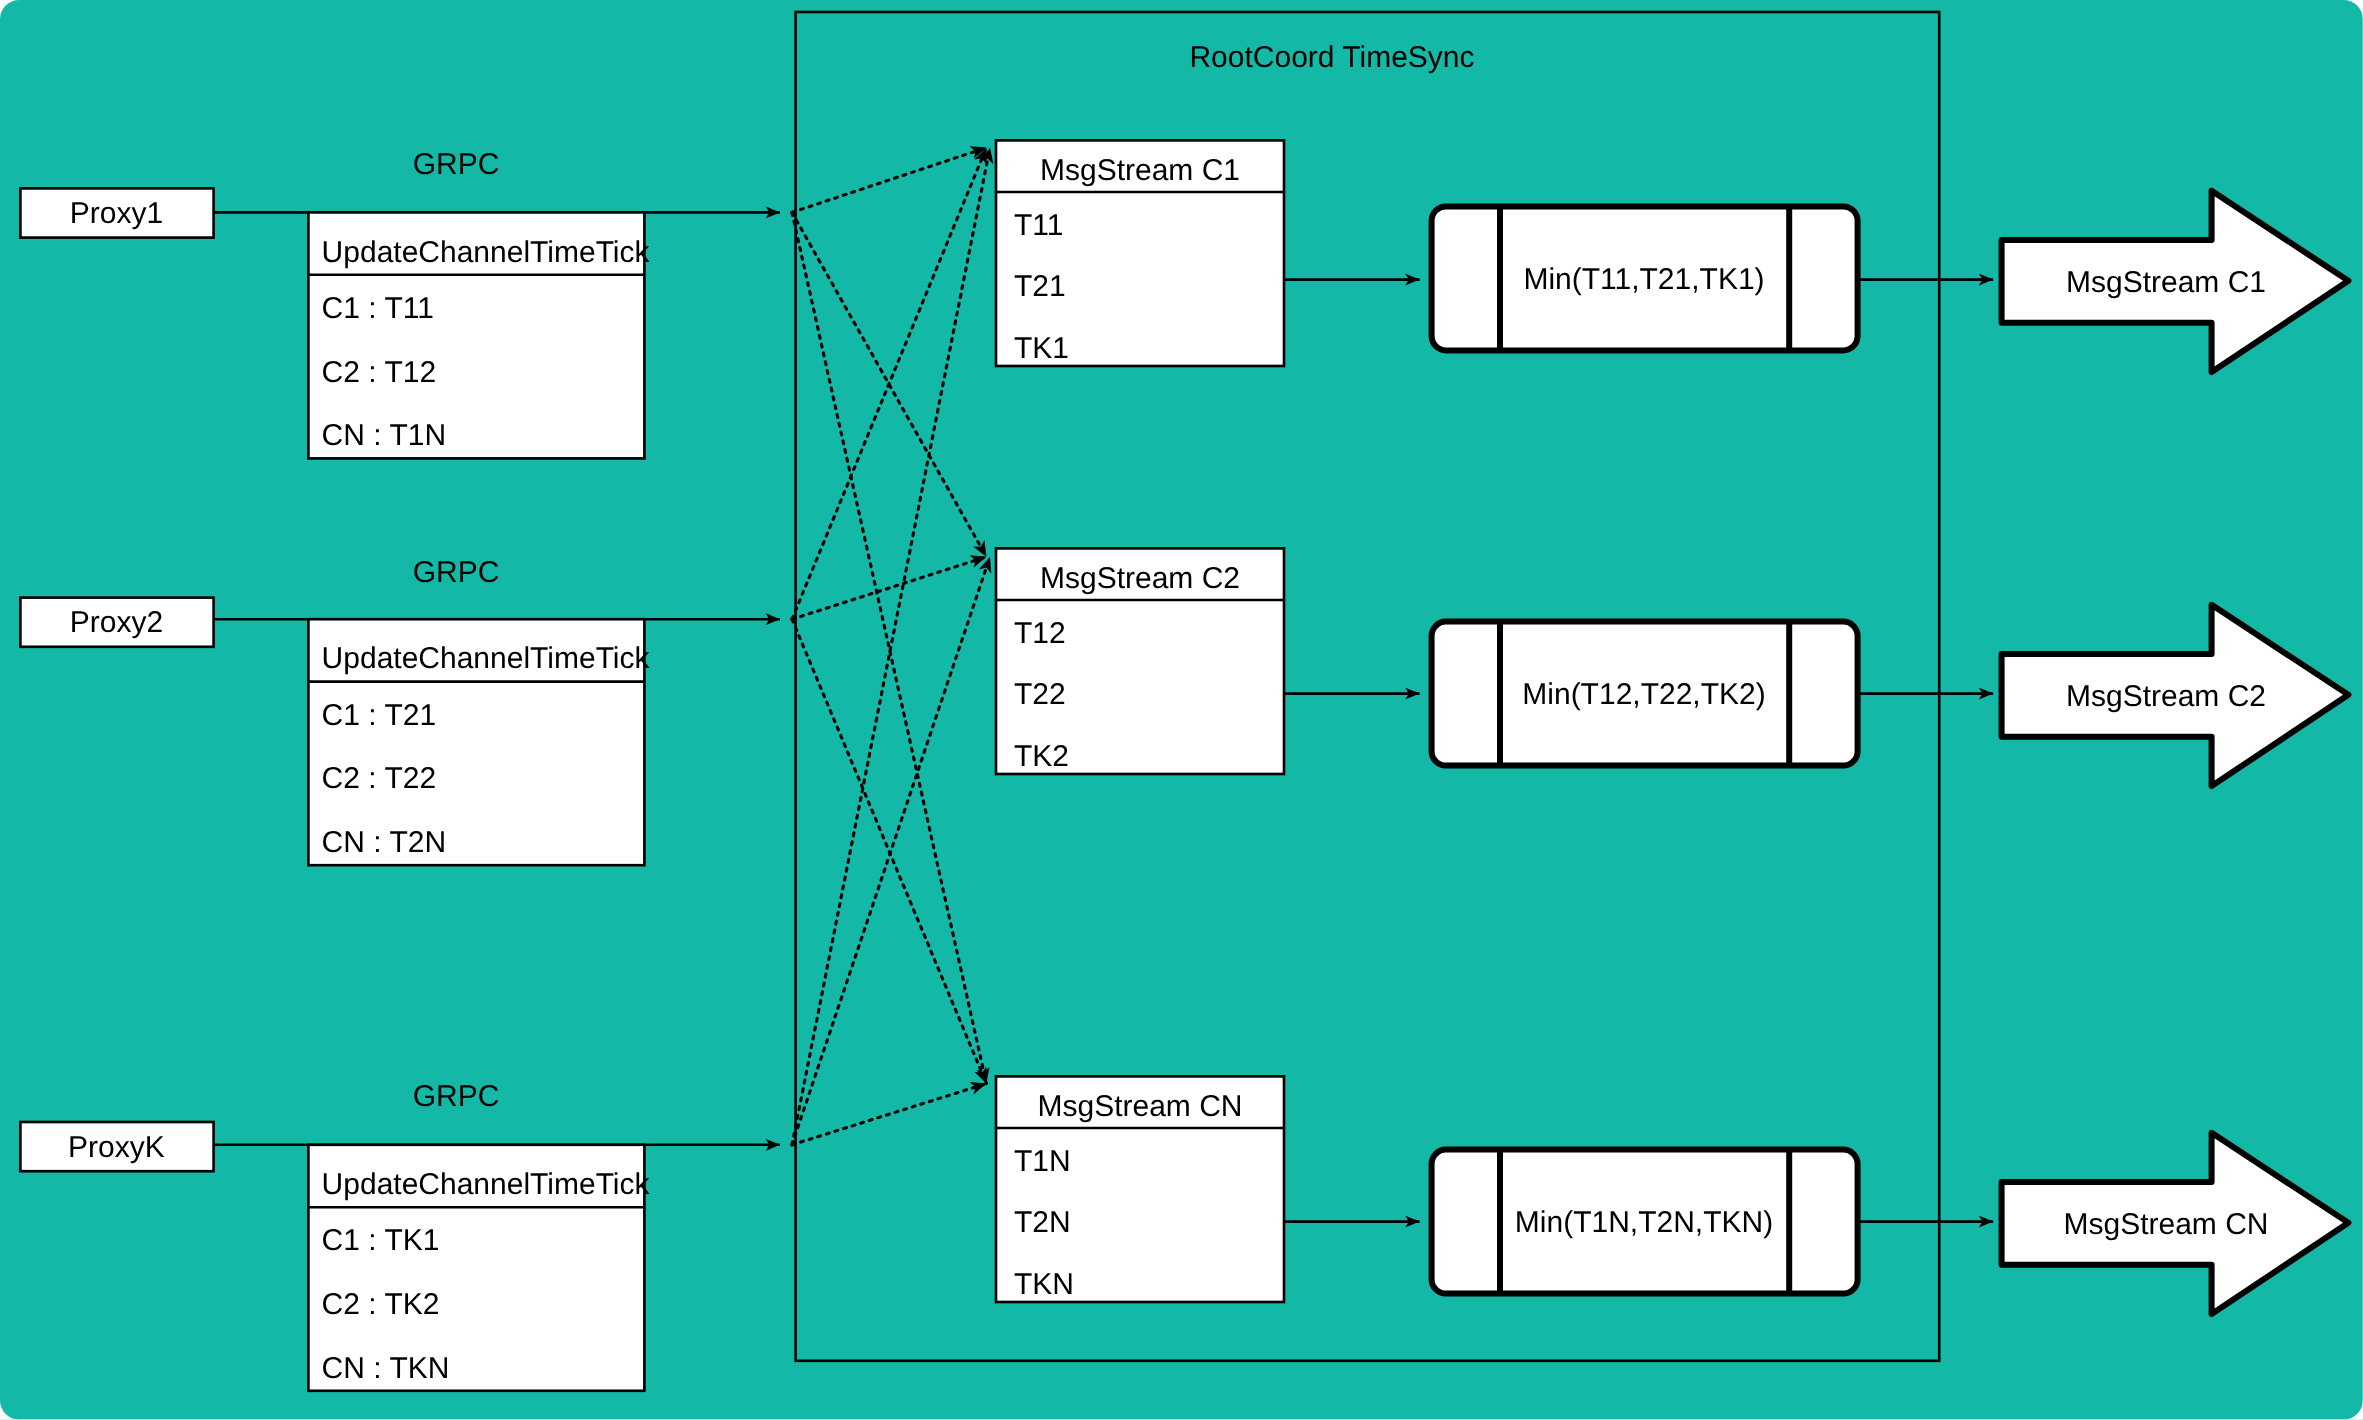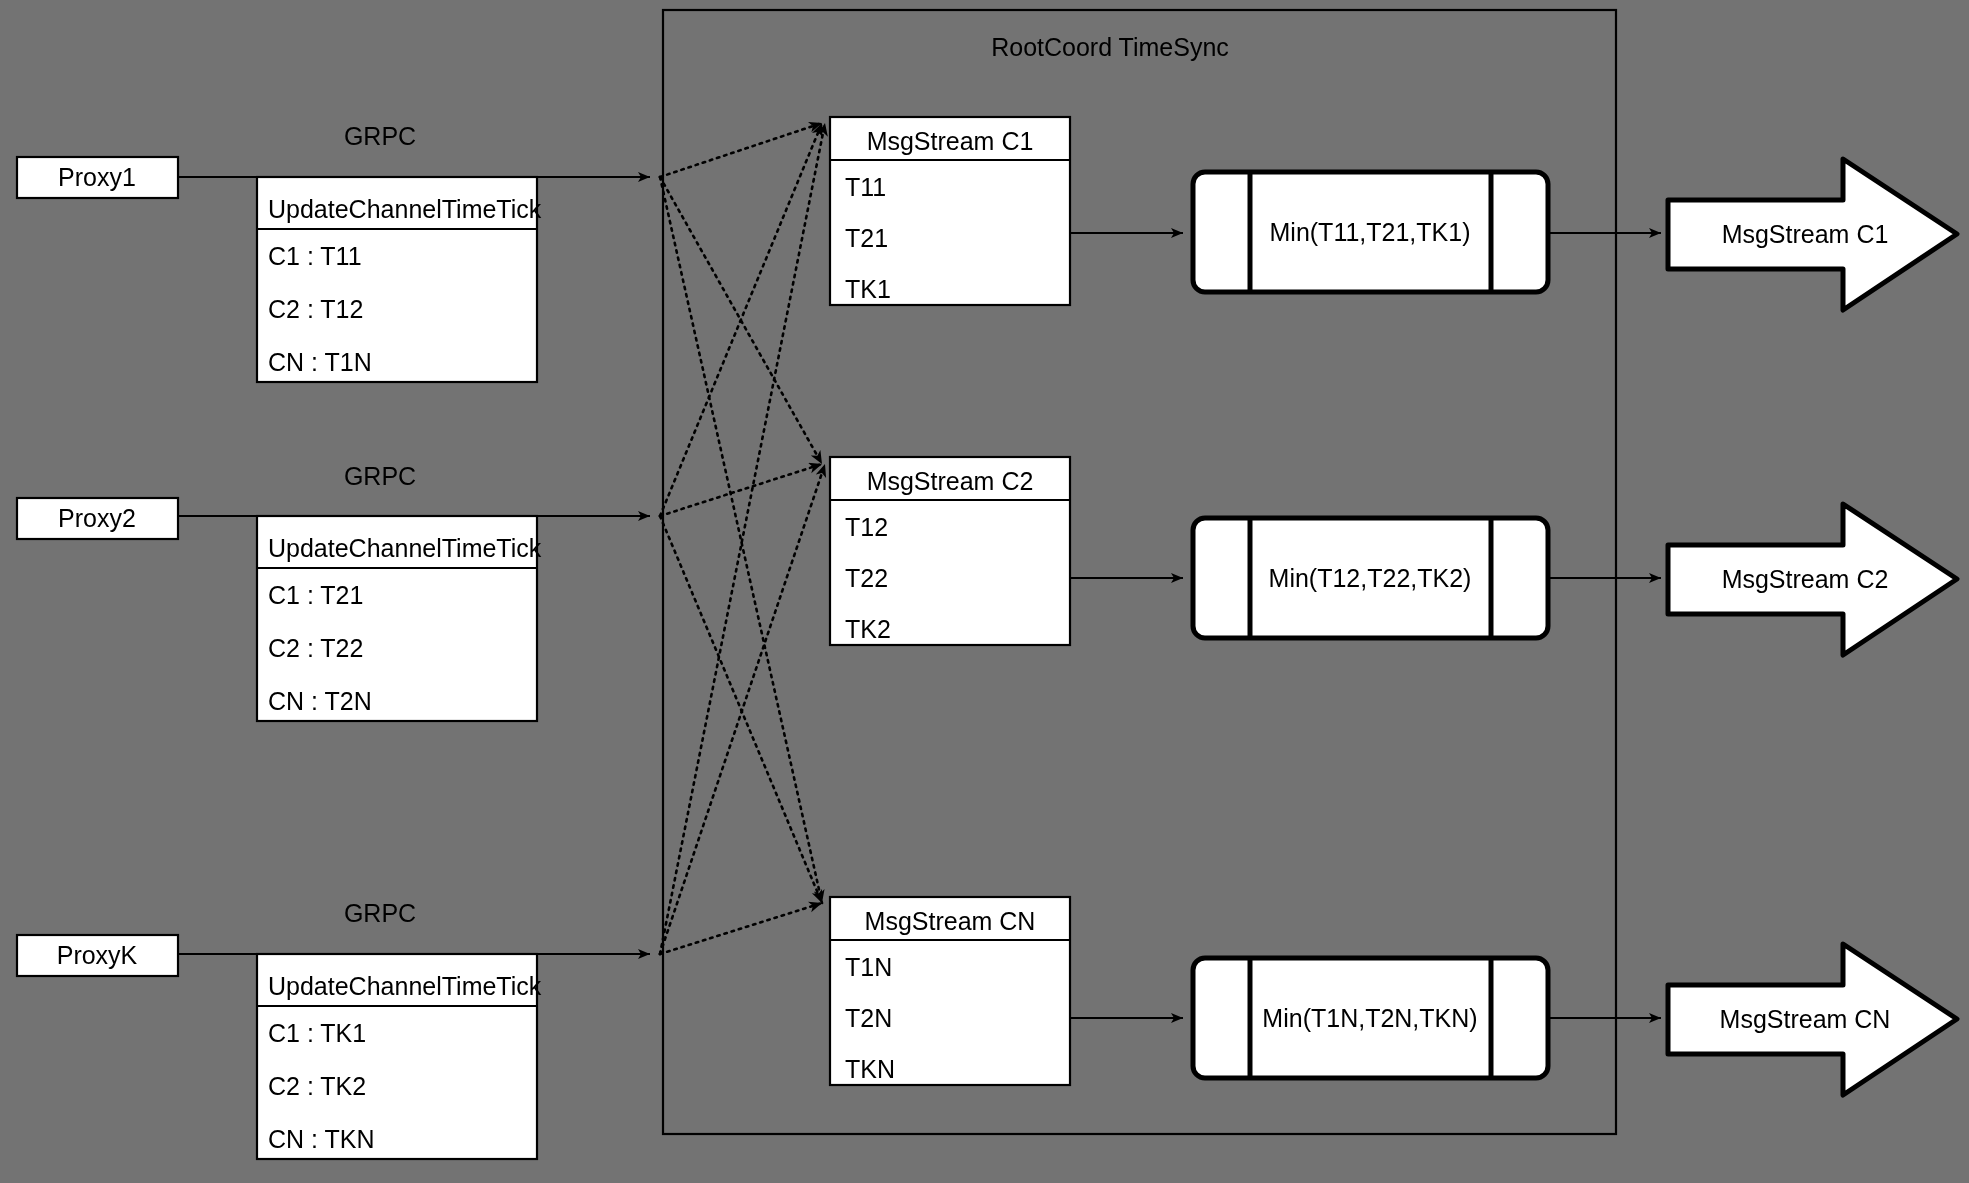--- a/index.html
+++ b/index.html
@@ -4,22 +4,23 @@
 <style>
   html, body {
     margin: 0;
     padding: 0;
     background: #ffffff;
   }
   #canvas {
     position: relative;
     width: 1969px;
     height: 1183px;
-    background: #737373;
+    background: #14b8a6;
     font-family: "Liberation Sans", sans-serif;
+    border-radius: 16px;
   }
   svg.diagram {
     position: absolute;
     left: 0;
     top: 0;
     width: 1969px;
     height: 1183px;
   }
   .shape-stroke {
     fill: #ffffff;

